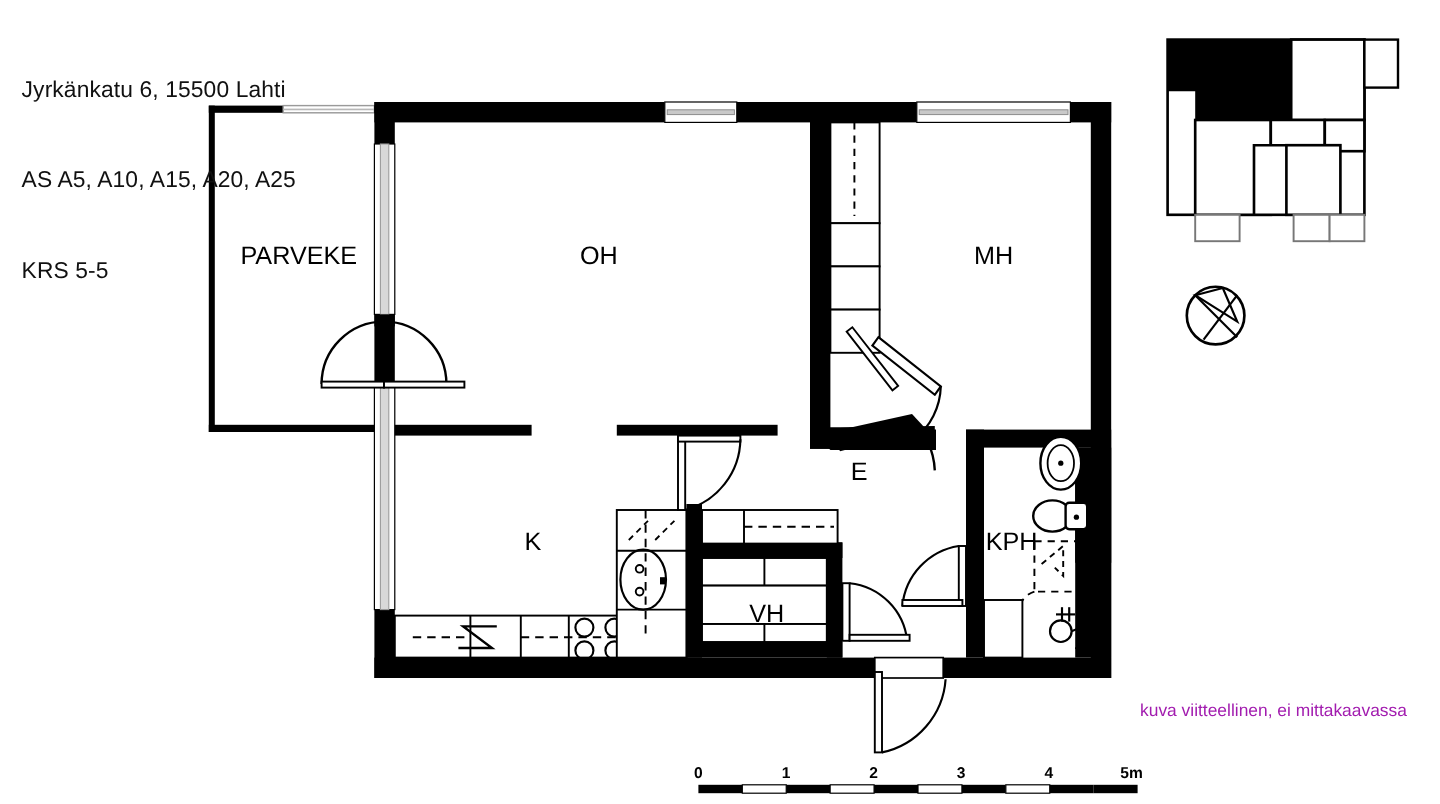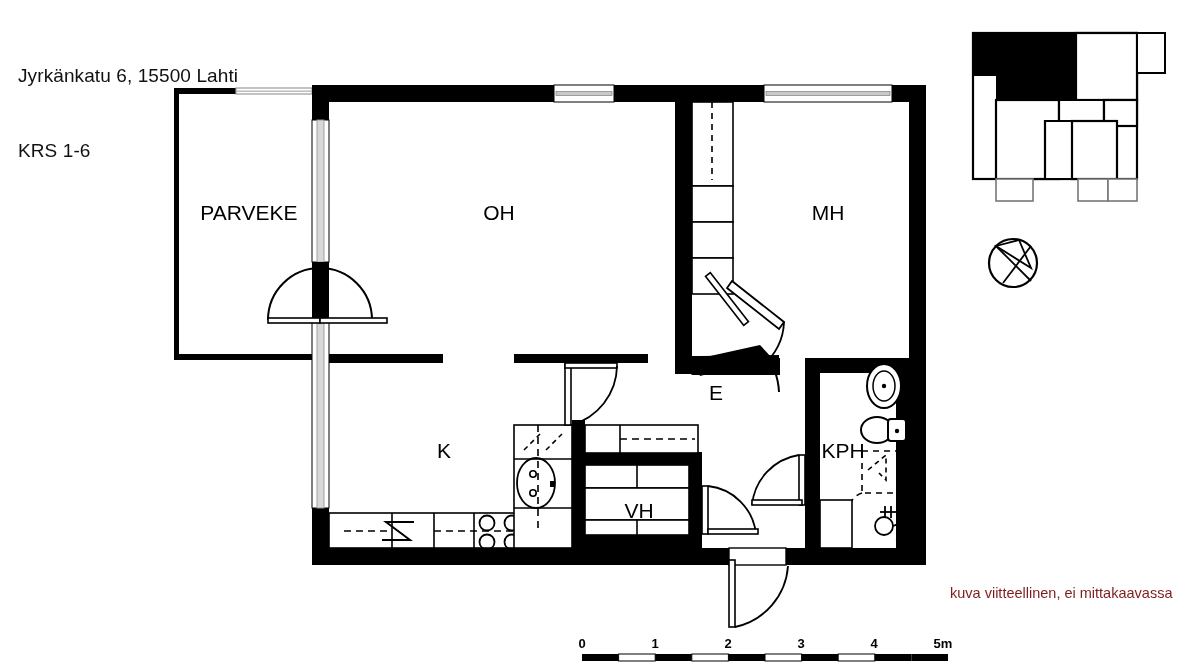--- a/index.html
+++ b/index.html
@@ -32,21 +32,21 @@
     letter-spacing: 0.1px;
     color: #111111;
     white-space: pre;
   }
   .header-block div { height: 25px; }
   .caption-note {
     position: absolute;
     left: 950px;
     top: 585px;
     font-size: 14.5px;
-    color: #7f1d1d;
+    color: #a21caf;
     white-space: nowrap;
   }
   svg { display: block; }
   text { font-family: "Liberation Sans", sans-serif; }
   .rlabel {
     font-size: 21px;
     fill: #000;
   }
   .scalenum {
     font-size: 13px;
@@ -54,21 +54,22 @@
     font-weight: bold;
   }
 </style>
 </head>
 <body>
 
 <div id="plan-root">
 
   <div class="header-block">
     <div>Jyrkänkatu 6, 15500 Lahti</div>
-    <div>KRS 1-6</div>
+    <div>AS A5, A10, A15, A20, A25</div>
+    <div>KRS 5-5</div>
   </div>
 
   <svg width="1200" height="670" viewBox="0 0 1200 670">
 
     <g>
 
       <rect x="174" y="88" width="5" height="272" fill="#000"></rect>
 
       <rect x="174" y="88" width="62" height="6" fill="#000"></rect>
 

